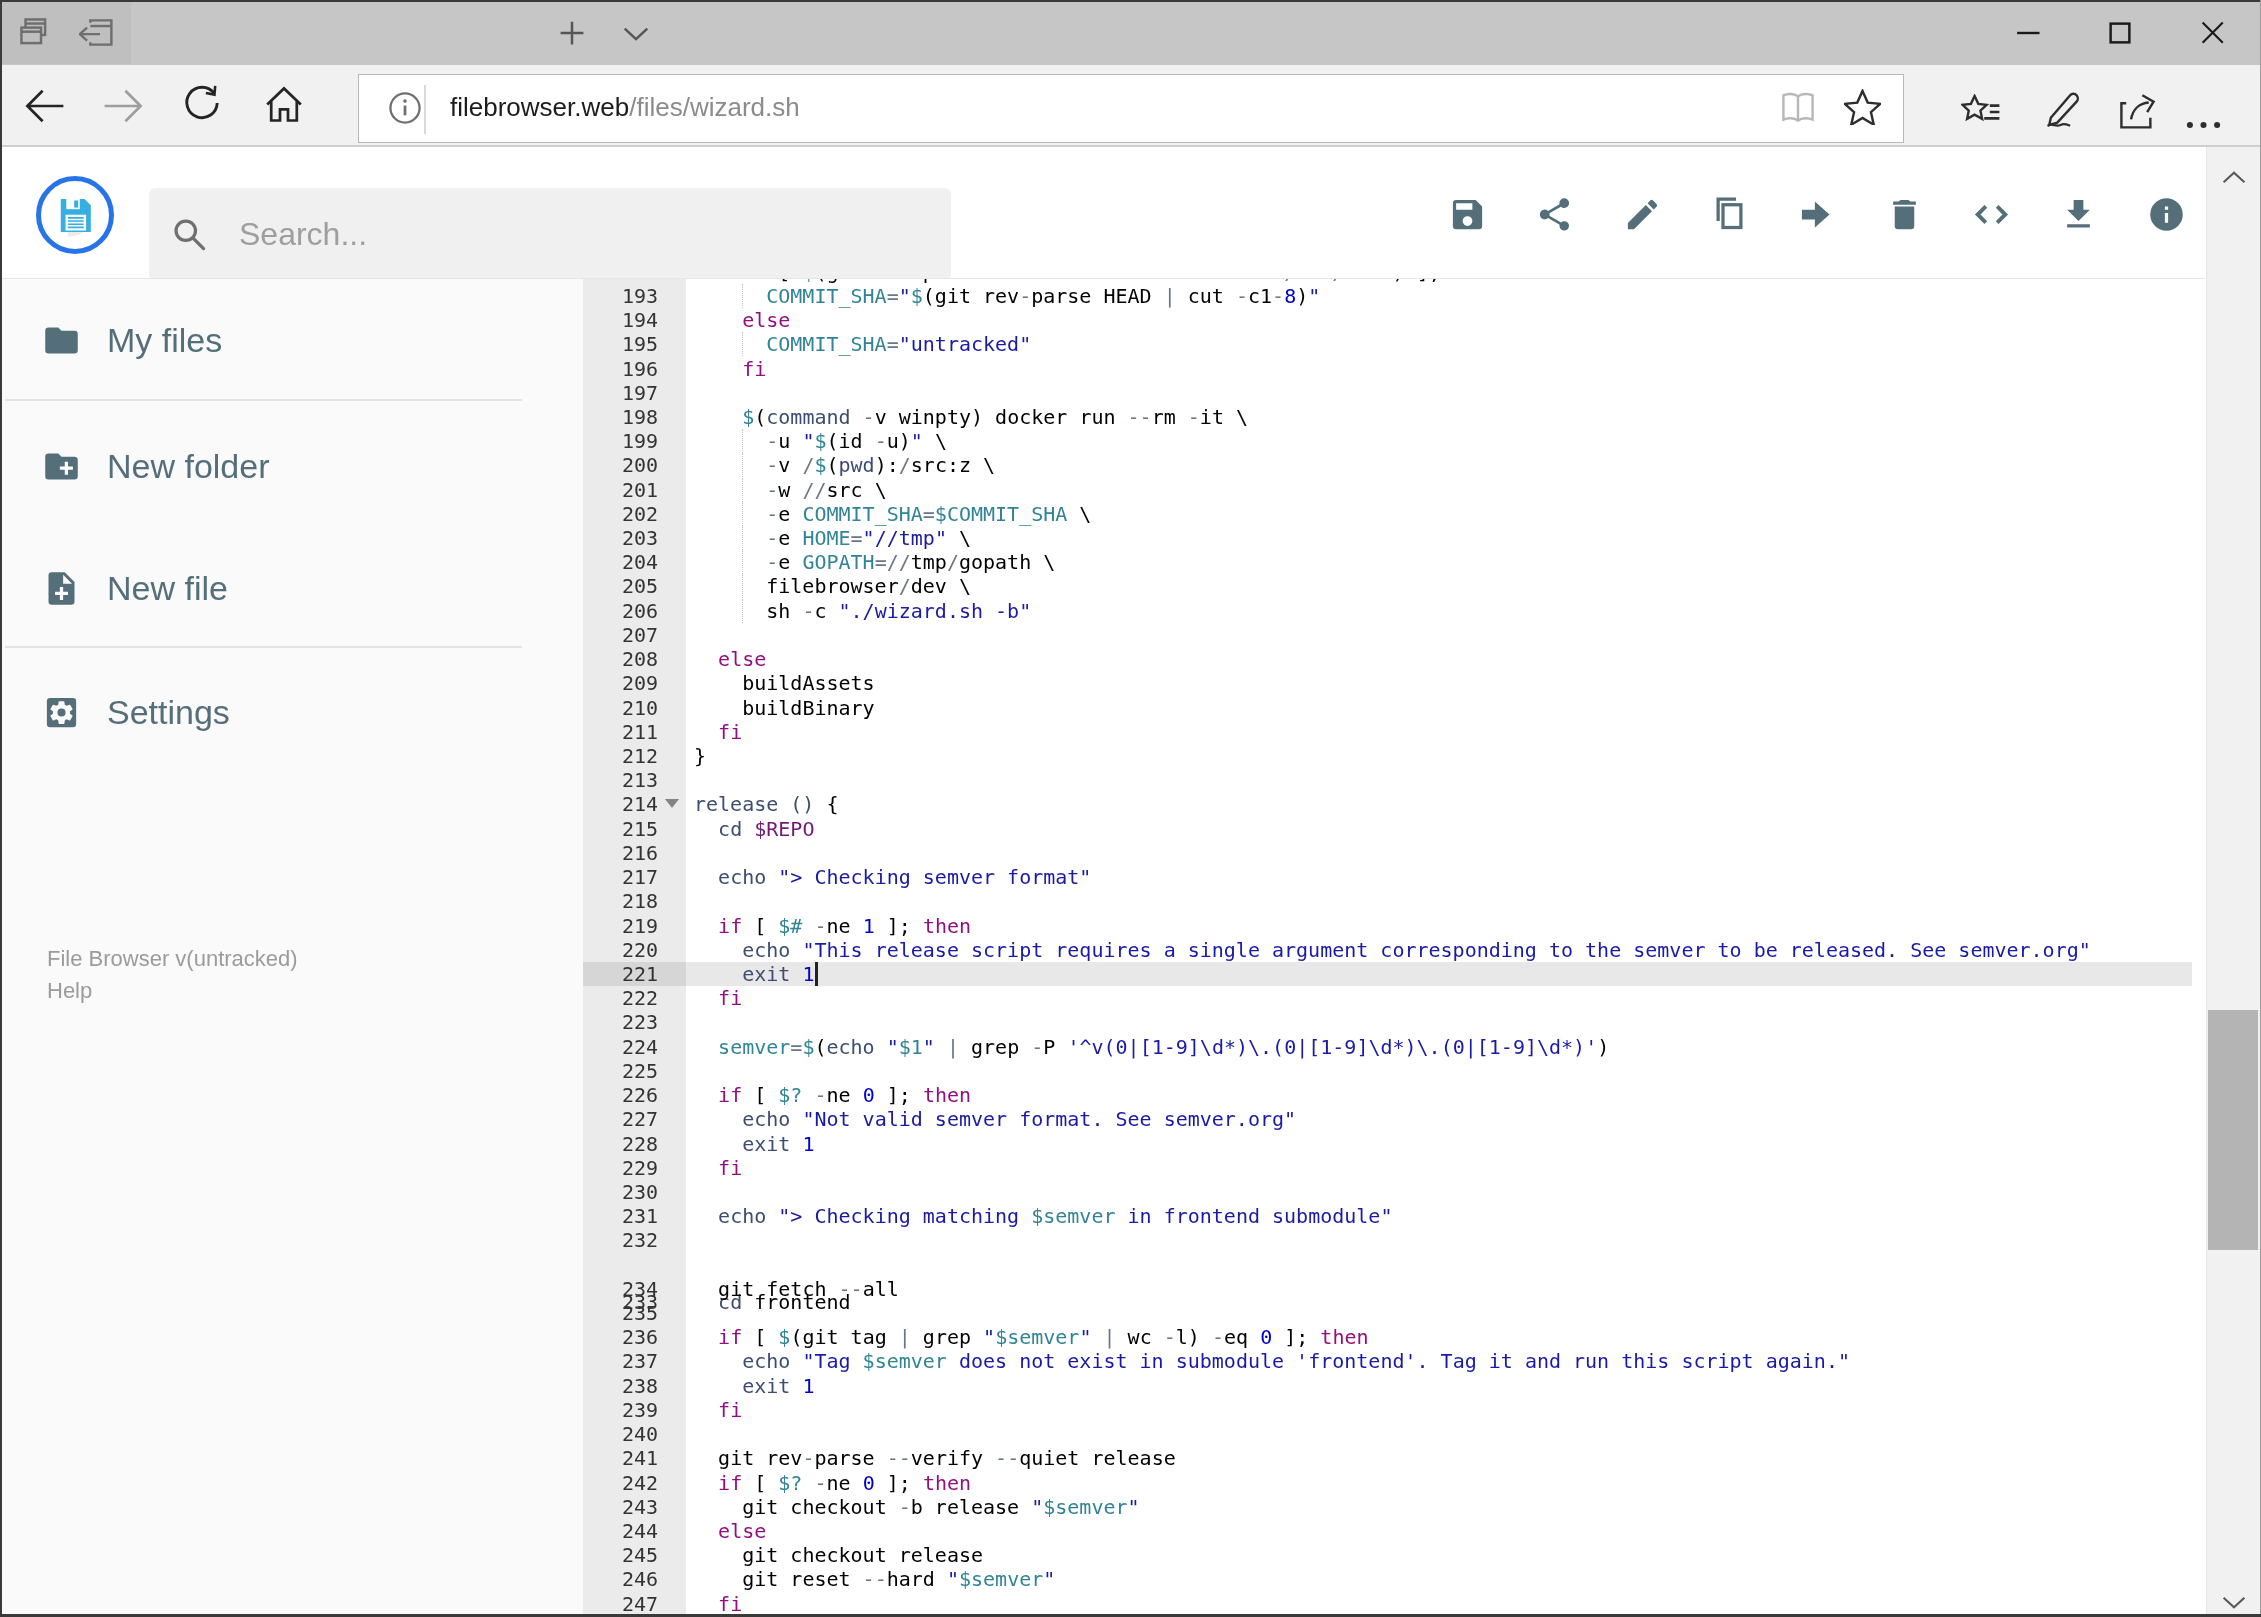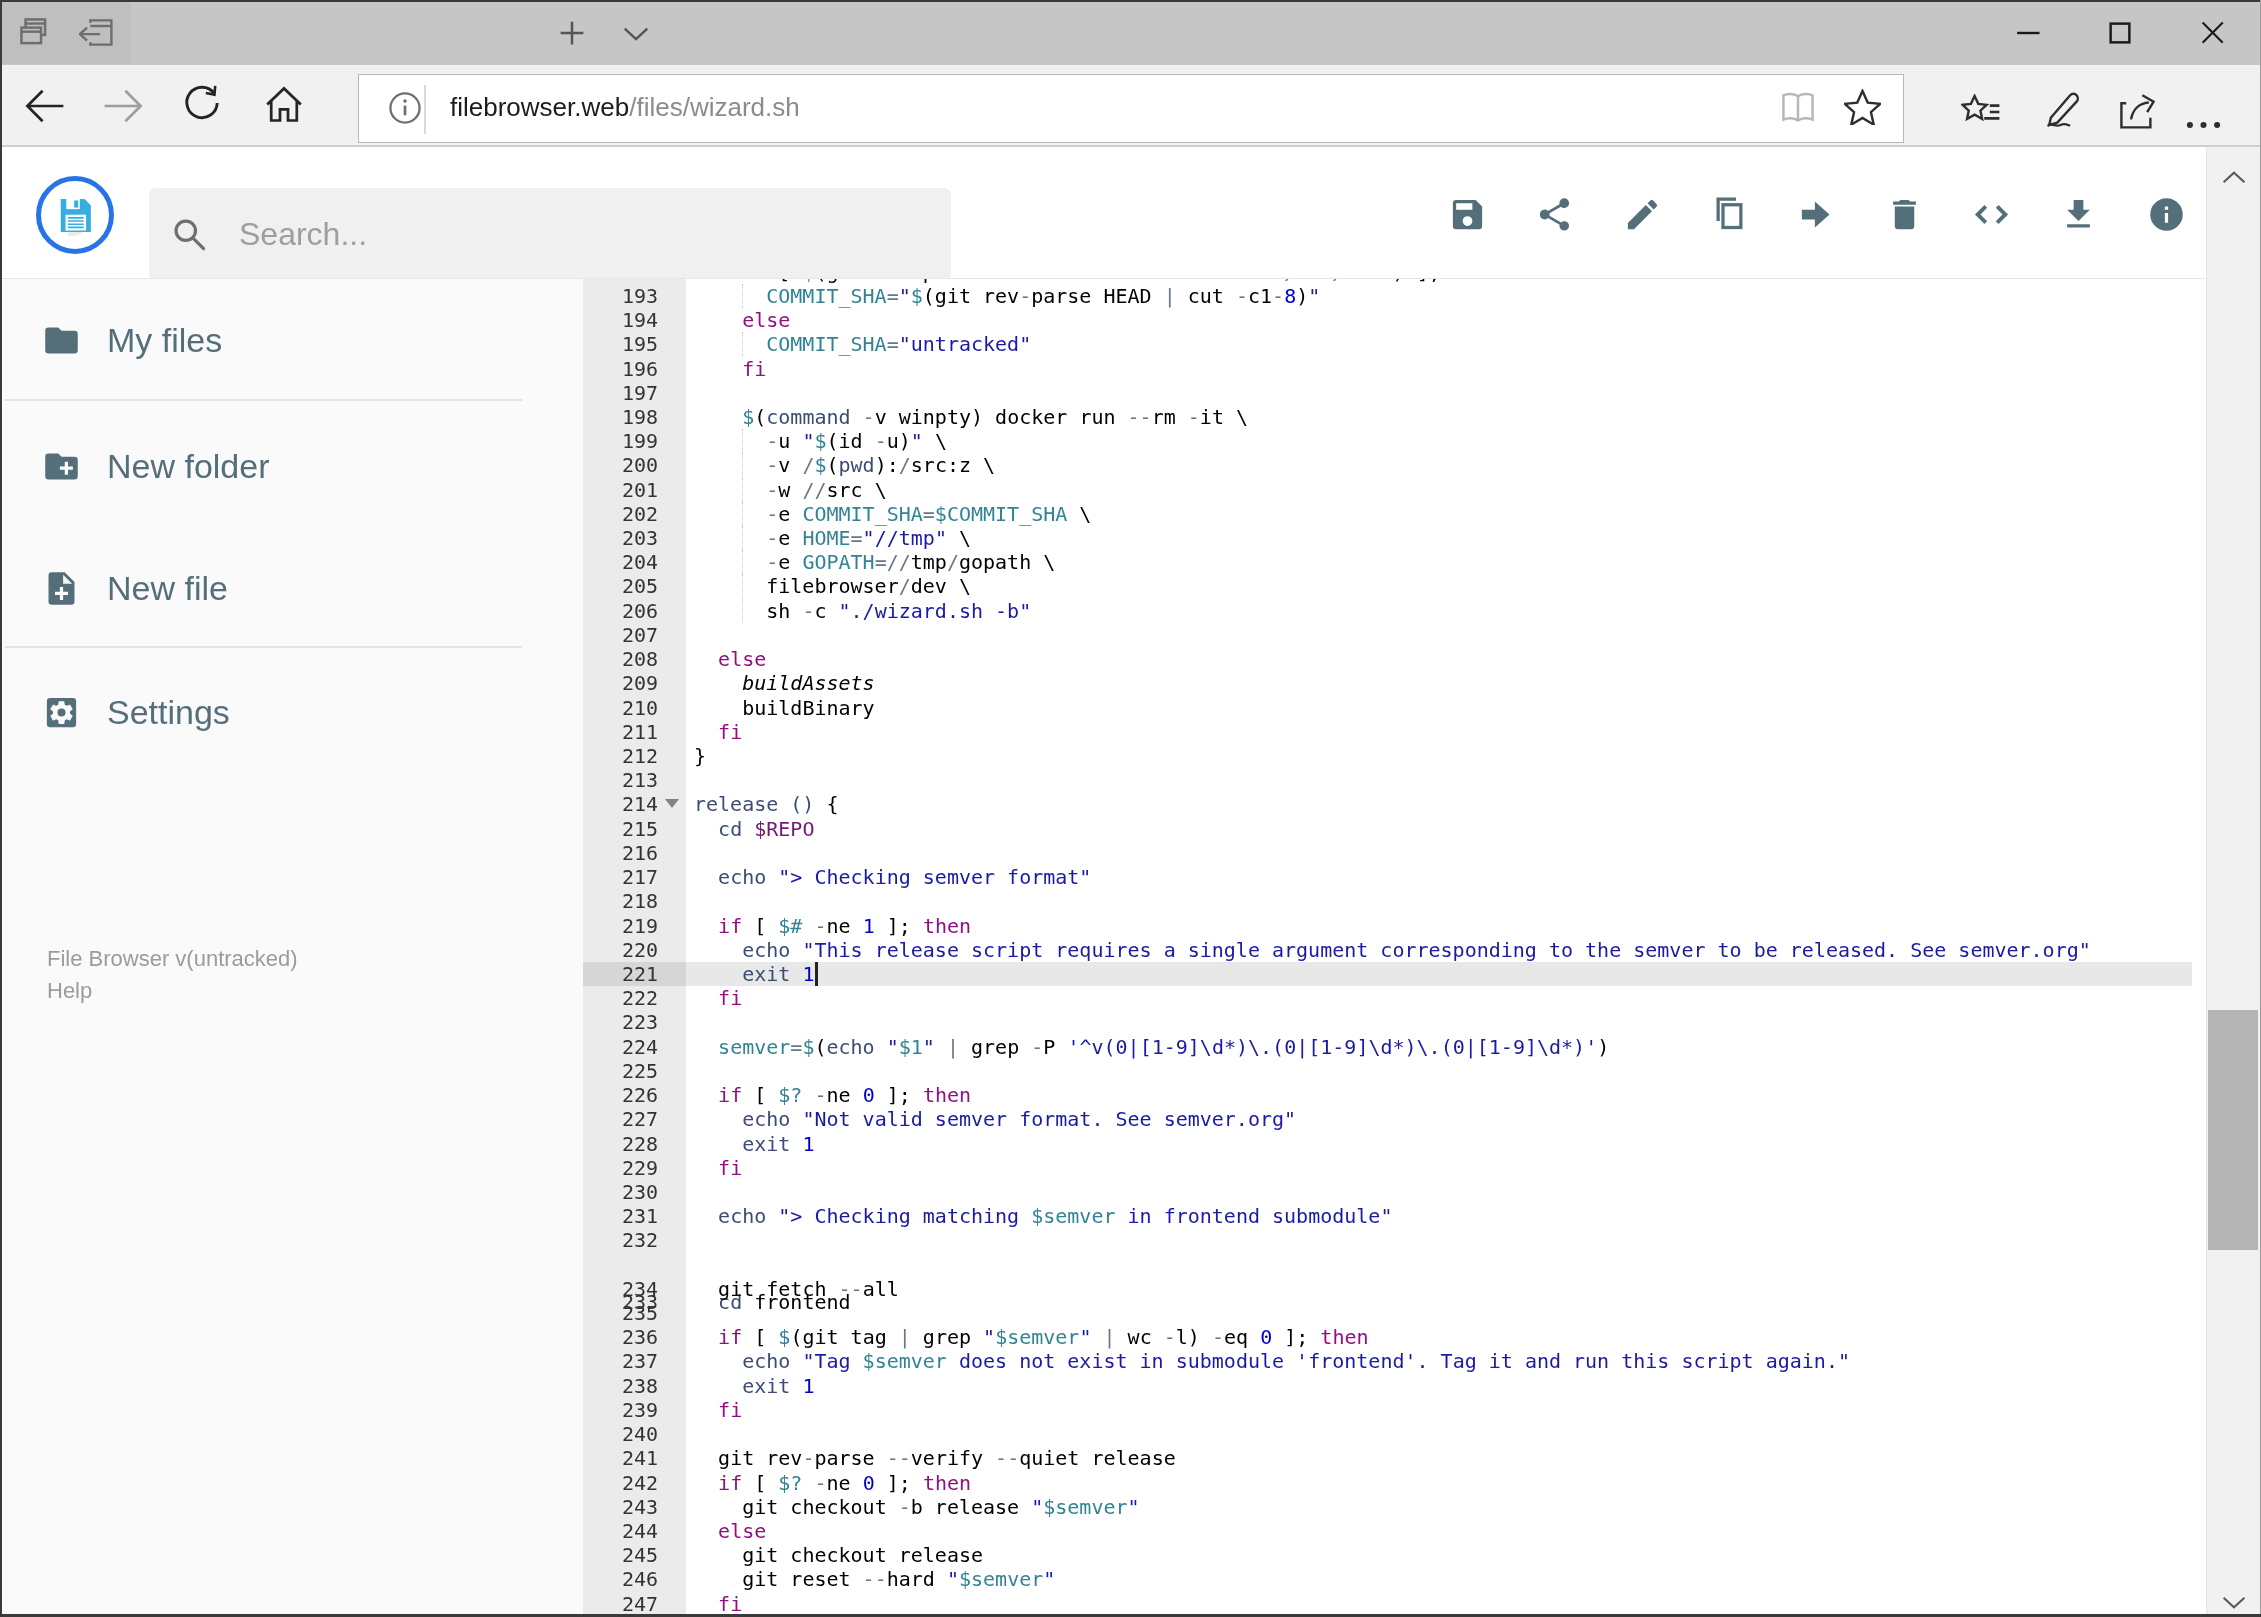--- a/index.html
+++ b/index.html
@@ -373,21 +373,21 @@
       <div class="crow" style="top:344px">
         <span class="gnum">207</span>
         <span class="cline" style="letter-spacing: 0px;"></span>
       </div>
       <div class="crow" style="top:368px">
         <span class="gnum">208</span>
         <span class="cline" style="letter-spacing: 0px;"><span style="color:#000000">  </span><span style="color:#930f80">else</span></span>
       </div>
       <div class="crow" style="top:392px">
         <span class="gnum">209</span>
-        <span class="cline" style="letter-spacing: 0px; font-style: italic;"><span style="color:#000000">    </span><span style="color:#000000">buildAssets</span></span>
+        <span class="cline" style="letter-spacing: 0px;"><span style="color:#000000">    </span><span style="color:#000000">buildAssets</span></span>
       </div>
       <div class="crow" style="top:417px">
         <span class="gnum">210</span>
         <span class="cline" style="letter-spacing: 0px;"><span style="color:#000000">    </span><span style="color:#000000">buildBinary</span></span>
       </div>
       <div class="crow" style="top:441px">
         <span class="gnum">211</span>
         <span class="cline" style="letter-spacing: 0px;"><span style="color:#000000">  </span><span style="color:#930f80">fi</span></span>
       </div>
       <div class="crow" style="top:465px">

